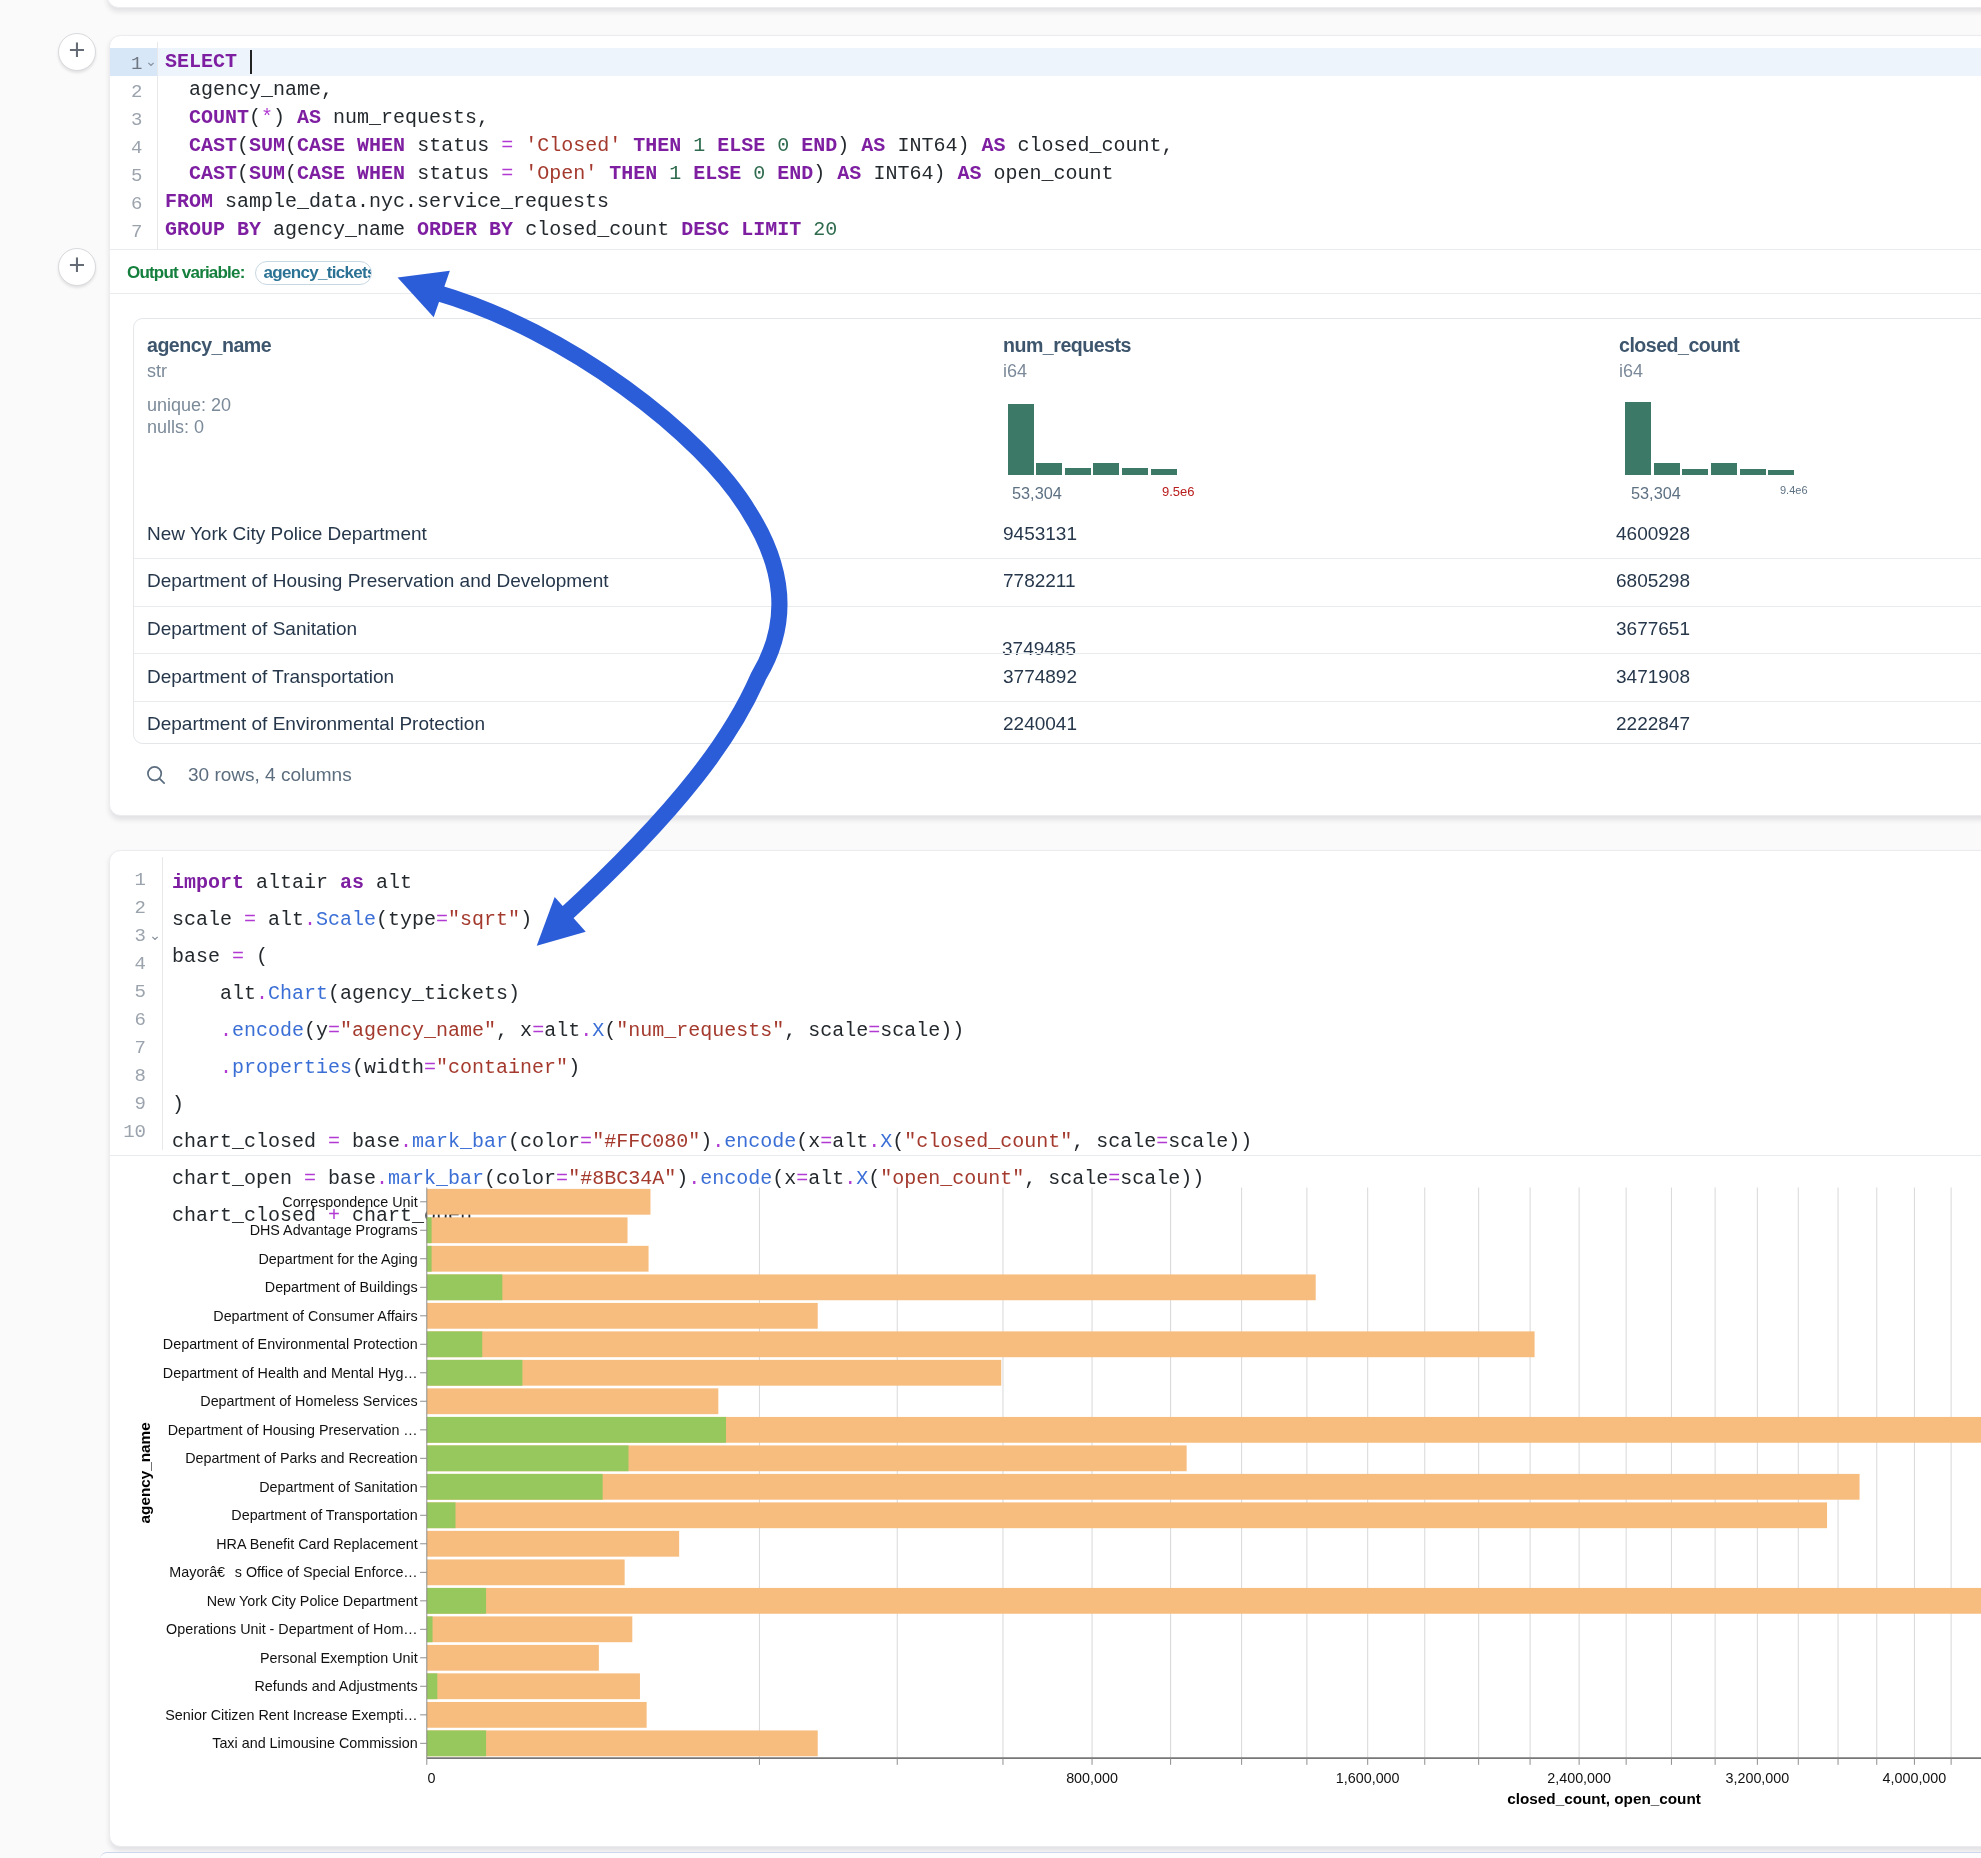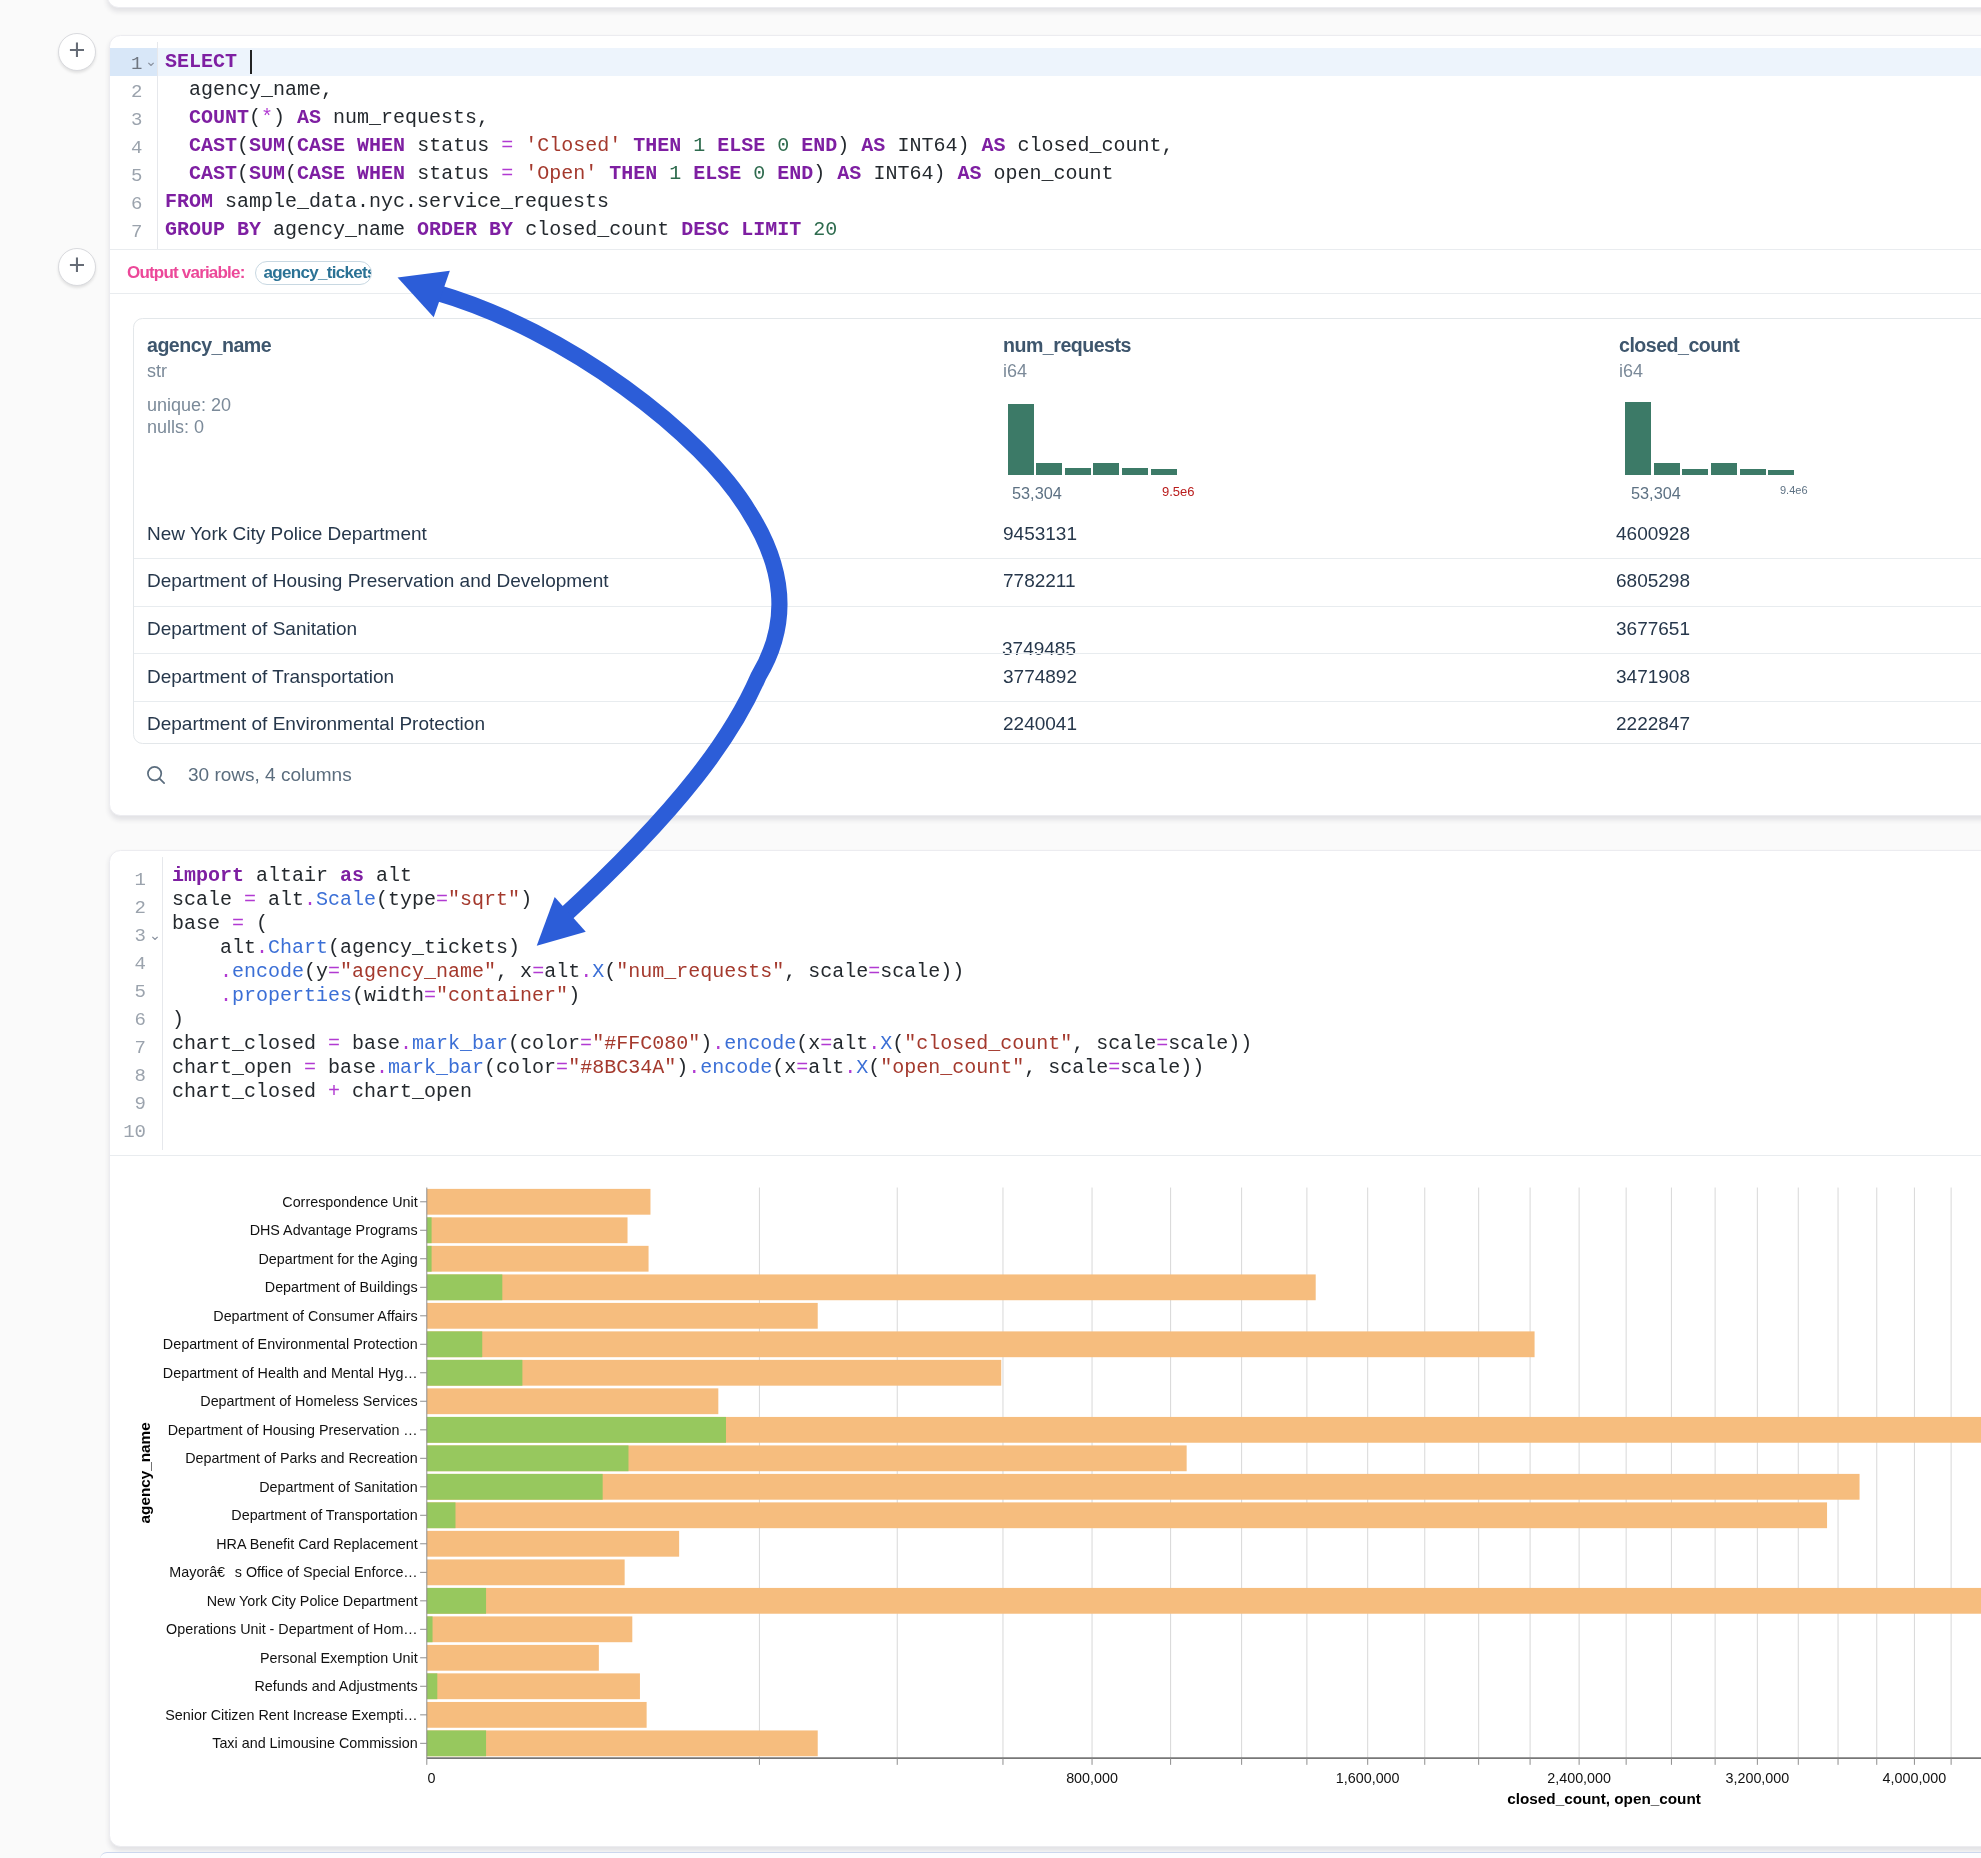--- a/index.html
+++ b/index.html
@@ -1,18 +1,18 @@
 <!DOCTYPE html>
 <html><head><meta charset="utf-8"><style>
 * { margin:0; padding:0; box-sizing:border-box; }
 html,body { width:1982px; height:1858px; overflow:hidden; background:#fafafa; font-family:"Liberation Sans", sans-serif; }
 .abs { position:absolute; }
 .card { position:absolute; background:#fff; border:1px solid #ececf0; box-shadow:0 3.8px 5.7px rgba(35,40,60,.11); }
 .code { font-family:"Liberation Mono", monospace; font-size:20px; line-height:28px; white-space:pre; color:#24292e; }
-.code2 { line-height:24px; }
+.code2 { line-height:37px; }
 .k { color:#7e1fa2; font-weight:bold; }
 .o { color:#b13ad2; }
 .s { color:#a4392d; }
 .n { color:#2e6b4e; }
 .f { color:#3b6fd6; }
 .gnum { position:absolute; font-family:"Liberation Mono", monospace; font-size:19px; color:#9ba3ad; text-align:right; }
 .chev { position:absolute; color:#8b93a0; font-size:14.3px; }
 .plus { position:absolute; width:38px; height:38px; border-radius:50%; background:#fff; border:1.4px solid #d9dade; box-shadow:0 1.9px 2.9px rgba(0,0,0,.10); color:#666c76; font-size:29px; font-weight:300; text-align:center; line-height:33px; }
 .hl { position:absolute; background:#edf4fc; }
 .hlg { position:absolute; background:#d8e7f8; }
@@ -41,21 +41,21 @@
   agency_name,
   <span class="k">COUNT</span>(<span class="o">*</span>) <span class="k">AS</span> num_requests,
   <span class="k">CAST</span>(<span class="k">SUM</span>(<span class="k">CASE</span> <span class="k">WHEN</span> status <span class="o">=</span> <span class="s">'Closed'</span> <span class="k">THEN</span> <span class="n">1</span> <span class="k">ELSE</span> <span class="n">0</span> <span class="k">END</span>) <span class="k">AS</span> INT64) <span class="k">AS</span> closed_count,
   <span class="k">CAST</span>(<span class="k">SUM</span>(<span class="k">CASE</span> <span class="k">WHEN</span> status <span class="o">=</span> <span class="s">'Open'</span> <span class="k">THEN</span> <span class="n">1</span> <span class="k">ELSE</span> <span class="n">0</span> <span class="k">END</span>) <span class="k">AS</span> INT64) <span class="k">AS</span> open_count
 <span class="k">FROM</span> sample_data.nyc.service_requests
 <span class="k">GROUP</span> <span class="k">BY</span> agency_name <span class="k">ORDER</span> <span class="k">BY</span> closed_count <span class="k">DESC</span> <span class="k">LIMIT</span> <span class="n">20</span></div>
     <div class="abs" style="left:140px; top:14px; width:1.9px; height:24px; background:#222;"></div>
   </div>
 
   <div class="abs" style="left:0; top:214px; width:100%; height:44px; border-bottom:1px solid #e9ecef;">
-    <div class="abs" style="left:17px; top:13px; font-size:17px; font-weight:bold; letter-spacing:-0.8px; color:#ec4899;text-align:right;">Output variable:</div>
+    <div class="abs" style="left:17px; top:13px; font-size:17px; font-weight:bold; letter-spacing:-0.8px; color:#15803d;text-align:right;">Output variable:</div>
     <div class="abs" style="left:145px; top:10.5px; width:117px; height:24.4px; border:1.4px solid #c8d8e2; border-radius:12.4px; overflow:hidden;">
       <div class="abs" style="left:7.6px; top:1px; font-size:17px; font-weight:bold; letter-spacing:-0.7px; color:#2b7295; white-space:nowrap;">agency_tickets</div>
     </div>
   </div>
 
   <div class="abs" style="left:23px; top:282px; width:2007px; height:426px; border:1px solid #e3e7ea; border-radius:9.6px; background:#fff;">
     <div class="abs hdr" style="left:13px; top:15.3px;">agency_name</div>
     <div class="abs sub" style="left:13px; top:42px;">str</div>
     <div class="abs sub" style="left:13px; top:76px;">unique: 20</div>
     <div class="abs sub" style="left:13px; top:98px;">nulls: 0</div>

